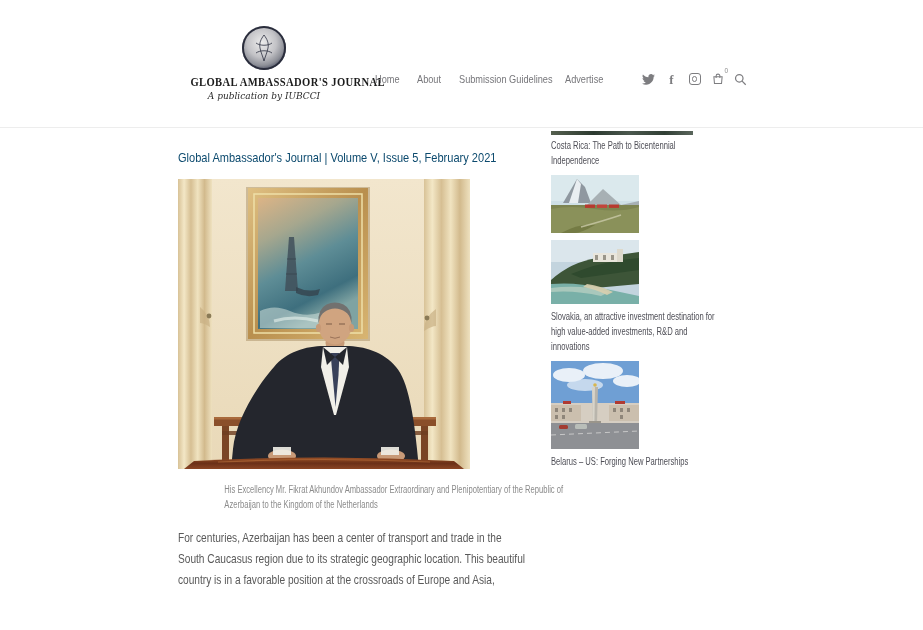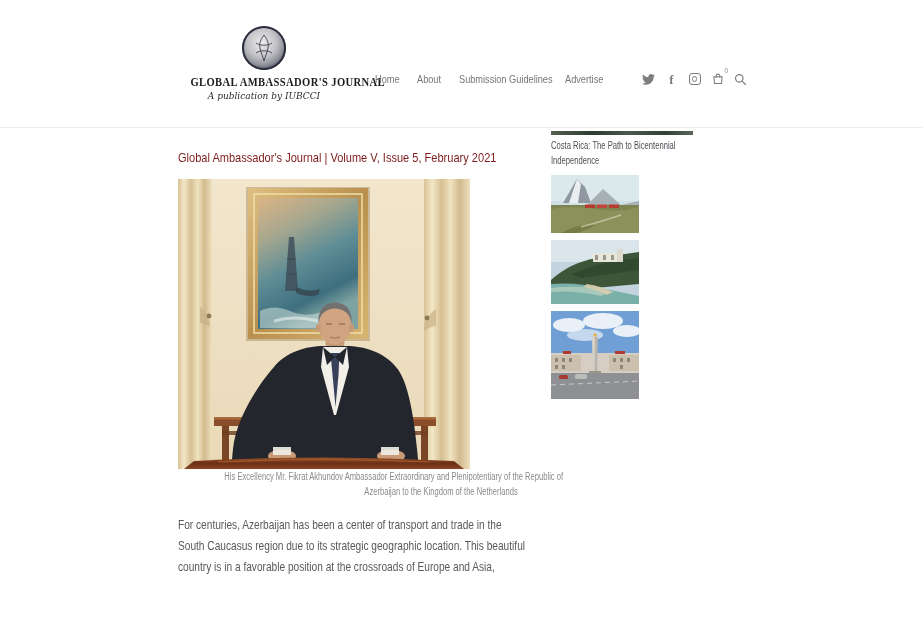--- a/index.html
+++ b/index.html
@@ -31,24 +31,24 @@
   .icons{position:absolute;left:637px;top:71px;display:flex;align-items:center;}
   .hicon{width:23px;height:16px;display:flex;align-items:center;justify-content:center;color:#7d7d80;cursor:pointer;position:relative;}
   .fb-glyph{font-family:"Liberation Serif",serif;font-weight:bold;font-size:13px;line-height:1;}
   .insta{width:10px;height:10px;border:1.3px solid #7d7d80;border-radius:3px;position:relative;}
   .insta::after{content:"";position:absolute;left:2.2px;top:2.2px;width:3.6px;height:3.6px;border:1.1px solid #7d7d80;border-radius:50%;}
   .cart-sup{position:absolute;top:-4px;right:1px;font-size:6.5px;color:#8a8a8a;}
   
   .article{position:absolute;left:178px;top:139px;width:386px;}
   .ln{display:block;white-space:nowrap;transform-origin:0 50%;}
   .title .ln{font-size:13.6px;font-weight:bold;font-style:italic;color:#3b3b46;line-height:20.8px;transform:scaleX(.745);}
-  .meta{margin-top:10px;font-size:13px;color:#7f1d1d;}
+  .meta{margin-top:10px;font-size:13px;color:#0c4a6e;}
   .meta .ln{transform:scaleX(.85);line-height:17px;}
   .photo-wrap{margin-top:13px;width:292px;height:290px;position:relative;}
-  .caption{margin-top:0;width:386px;text-align:right;}
+  .caption{margin-top:13px;width:386px;text-align:left;}
   .caption .ln{font-size:10px;color:#8b8b8b;line-height:15px;transform:scaleX(.76);transform-origin:50% 50%;}
   .body-text{margin-top:15px;}
   .body-text .ln{font-size:13px;color:#595959;line-height:21px;transform:scaleX(.78);}
   
   .sidebar{position:absolute;left:544px;top:131px;width:180px;margin-left:7px;}
   .side-title .ln{font-size:10.6px;color:#4e4e56;line-height:15px;transform:scaleX(.72);cursor:pointer;}
   .sliver{width:142px;height:4px;margin-bottom:3px;background:linear-gradient(90deg,#55604f,#2c3a30 30%,#4b584e 55%,#313f35 80%,#5a665c);cursor:pointer;}
   .thumb{display:block;margin:7px 0 5px 0;cursor:pointer;}
 </style>
 </head>
@@ -256,20 +256,25 @@
       <path d="M20 34 Q44 24 70 20 L88 18 L88 30 L30 38 Z" fill="#2f4a2e"></path>
       <rect x="42" y="13" width="26" height="9" fill="#e9e6dc"></rect>
       <rect x="66" y="9" width="6" height="13" fill="#ddd9cc"></rect>
       <rect x="44" y="15" width="3" height="5" fill="#9a968a"></rect>
       <rect x="52" y="15" width="3" height="5" fill="#9a968a"></rect>
       <rect x="60" y="15" width="3" height="5" fill="#9a968a"></rect>
       <path d="M0 64 L0 44 Q26 42 50 48 L88 56 L88 64 Z" fill="#79b0a8"></path>
       <path d="M0 48 Q30 44 58 52 L50 56 Q24 50 0 52 Z" fill="#bdd3c4" opacity=".7"></path>
       <path d="M36 44 q14 2 26 8 l-6 3 q-12 -6 -24 -8 z" fill="#d9cfae" opacity=".9"></path>
     </svg>
+    <div class="side-title">
+      <span class="ln">Slovakia, an attractive investment destination for</span>
+      <span class="ln">high value-added investments, R&amp;D and</span>
+      <span class="ln">innovations</span>
+    </div>
   </div>
 
   <div>
     <svg class="thumb" width="88" height="88" viewBox="0 0 88 88">
       <rect width="88" height="88" fill="#6f9fd4"></rect>
       <g fill="#ffffff" opacity=".85">
         <ellipse cx="18" cy="14" rx="16" ry="7"></ellipse>
         <ellipse cx="52" cy="10" rx="20" ry="8"></ellipse>
         <ellipse cx="76" cy="20" rx="14" ry="6"></ellipse>
         <ellipse cx="34" cy="24" rx="18" ry="6" opacity=".7"></ellipse>
@@ -294,15 +299,18 @@
         <polygon points="41,26 47,26 46,62 42,62" fill="#b9b5ac"></polygon>
         <polygon points="41,26 44,26 43.4,62 42,62" fill="#d8d4ca"></polygon>
         <circle cx="44" cy="24" r="1.8" fill="#d9b64e"></circle>
         <rect x="38" y="60" width="12" height="4" fill="#9a958b"></rect>
       </g>
       <rect x="0" y="62" width="88" height="26" fill="#8e9094"></rect>
       <path d="M0 74 L88 70" stroke="#c8c8c8" stroke-width="1" stroke-dasharray="5 4"></path>
       <rect x="24" y="63" width="12" height="5" rx="1.5" fill="#b9beb9"></rect>
       <rect x="8" y="64" width="9" height="4" rx="1.5" fill="#a33b30"></rect>
     </svg>
+    <div class="side-title">
+      <span class="ln">Belarus – US: Forging New Partnerships</span>
+    </div>
   </div>
 
 </div>
 
 </body></html>

